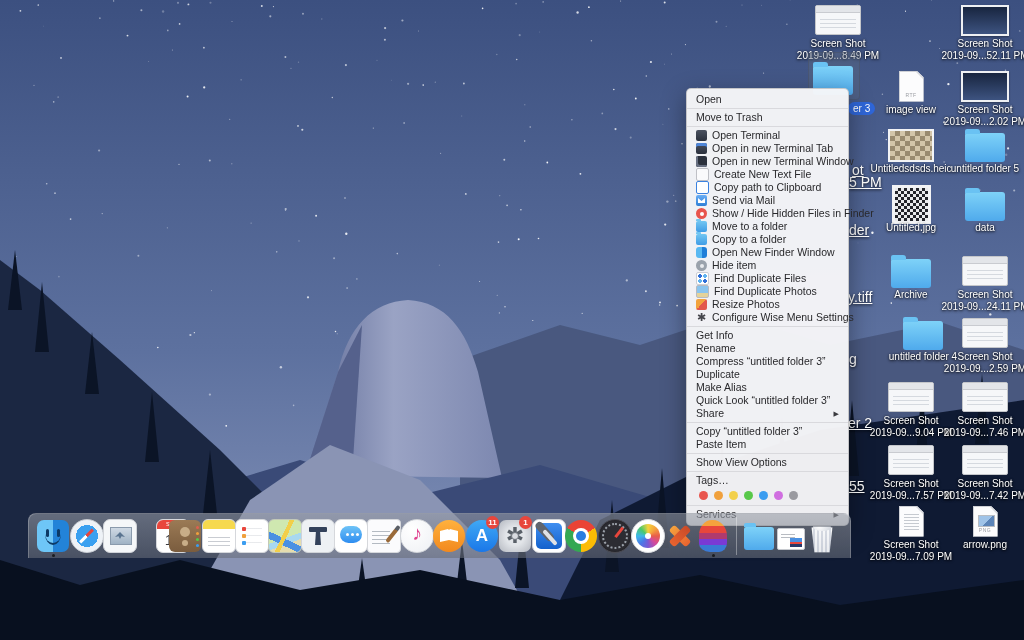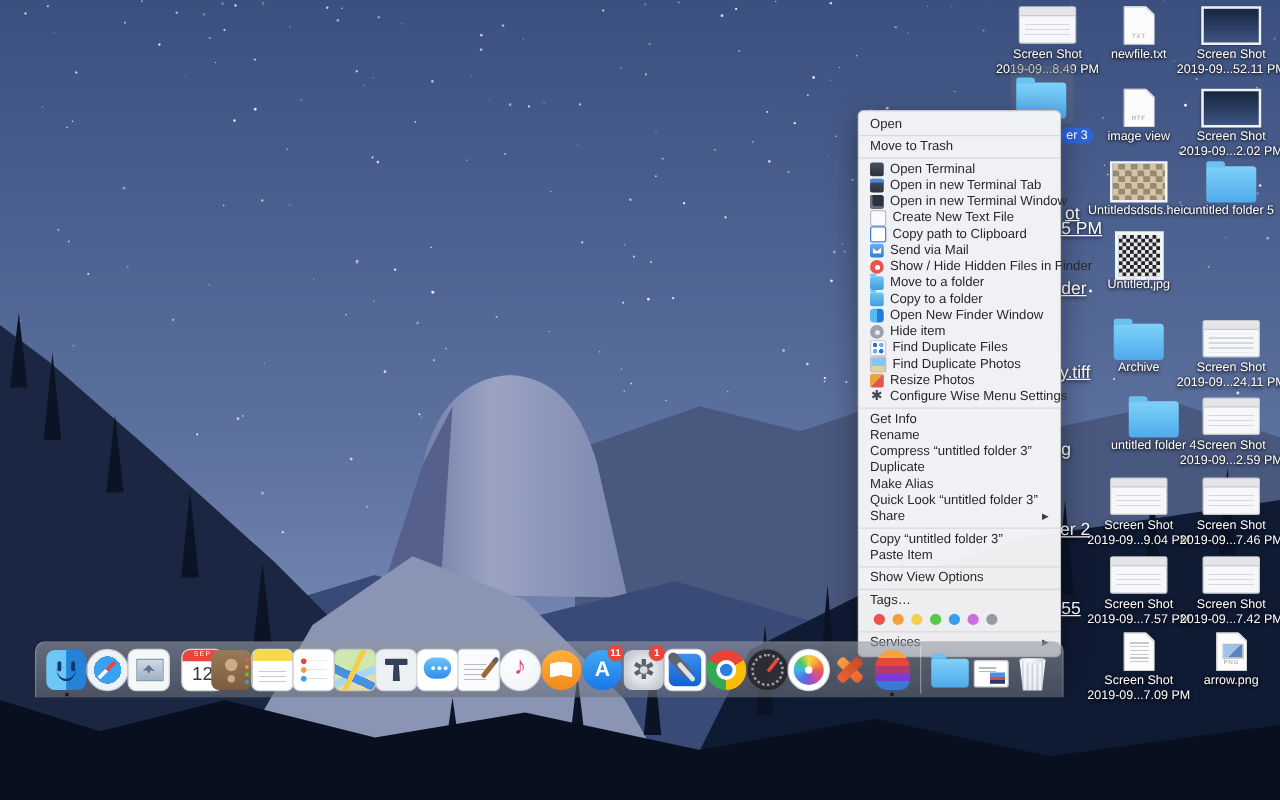--- a/index.html
+++ b/index.html
@@ -82,21 +82,21 @@
       radial-gradient(circle at 8px 8px,#2f6fd8 1.6px,#0000 2px),#fff;border:1px solid #ccced4;}
   .mi-photo{background:linear-gradient(180deg,#8ac4ee 60%,#e3d29a 60%);border:1px solid #b8bac0;}
   .mi-resize{background:linear-gradient(135deg,#f2a23d 50%,#e2574c 50%);}
   .mi-gear::before{content:"✱";position:absolute;inset:0;text-align:center;font-size:11px;line-height:11px;color:#46464c;}
 
   
   #dock-bar{position:absolute;left:28px;bottom:0;height:44px;z-index:10;
       background:linear-gradient(rgba(150,155,165,.60),rgba(105,110,122,.60));
       border:1px solid rgba(255,255,255,.22);border-bottom:none;border-radius:8px 8px 0 0;
       display:flex;align-items:center;padding:0 8px;gap:1px;}
-  .dock-item{position:relative;width:32px;height:44px;display:flex;align-items:center;justify-content:center;}
+  .dock-item{position:relative;width:32px;height:44px;display:flex;align-items:center;justify-content:flex-start;}
   .running-dot{position:absolute;bottom:1px;left:50%;margin-left:-1.5px;width:3px;height:3px;border-radius:50%;background:#1a1c20;}
   .badge{position:absolute;top:2px;right:-1px;min-width:9px;height:13px;padding:0 2px;border-radius:7px;
       background:#e8463c;color:#fff;font-size:8px;line-height:13px;text-align:center;font-weight:700;}
   .dock-sep{width:1px;height:38px;background:rgba(255,255,255,.35);margin:0 6px;align-self:center;}
   .dk{width:32px;height:32px;position:relative;border-radius:7px;flex:0 0 auto;}
 
   .dk-finder{background:linear-gradient(90deg,#6ec6f7 49%,#2383d8 51%);}
   .dk-finder::before{content:"";position:absolute;left:9px;top:9px;width:3px;height:8px;background:#0d3a66;border-radius:2px;box-shadow:11px 0 0 #0d3a66;}
   .dk-finder::after{content:"";position:absolute;left:8px;top:14px;width:16px;height:9px;border:2px solid #0d3a66;border-top:none;border-left:none;border-right:none;border-radius:0 0 50% 50%/0 0 100% 100%;}
   .dk-safari{border-radius:50%;background:radial-gradient(circle at 50% 50%,#3aa0f0 0 11px,#eef2f7 11px);border:1px solid #c8ccd2;}
@@ -475,30 +475,20 @@
   <div id="icons-layer">
       <div class="desktop-icon" style="left: 801px; top: 4px;">
         <div class="icon-area">
           <div class="di-window"></div>
         </div>
         <div class="di-label">
           <span>Screen Shot</span>
           <span>2019-09...8.49 PM</span>
         </div>
       </div>
-      <div class="desktop-icon" style="left: 874px; top: 4px;">
-        <div class="icon-area">
-          <div class="di-doc">
-            <span class="doc-badge">TXT</span>
-          </div>
-        </div>
-        <div class="di-label">
-          <span>newfile.txt</span>
-        </div>
-      </div>
       <div class="desktop-icon" style="left: 948px; top: 4px;">
         <div class="icon-area">
           <div class="di-photo"></div>
         </div>
         <div class="di-label">
           <span>Screen Shot</span>
           <span>2019-09...52.11 PM</span>
         </div>
       </div>
       <div class="desktop-icon" style="left: 874px; top: 70px;">
@@ -535,20 +525,28 @@
         <div class="di-label">
           <span>untitled folder 5</span>
         </div>
       </div>
       <div class="desktop-icon" style="left: 874px; top: 188px;">
         <div class="icon-area">
           <div class="di-qr"></div>
         </div>
         <div class="di-label">
           <span>Untitled.jpg</span>
+        </div>
+      </div>
+      <div class="desktop-icon" style="left: 948px; top: 188px;">
+        <div class="icon-area">
+          <div class="di-folder"></div>
+        </div>
+        <div class="di-label">
+          <span>data</span>
         </div>
       </div>
       <div class="desktop-icon" style="left: 874px; top: 255px;">
         <div class="icon-area">
           <div class="di-folder"></div>
         </div>
         <div class="di-label">
           <span>Archive</span>
         </div>
       </div>

